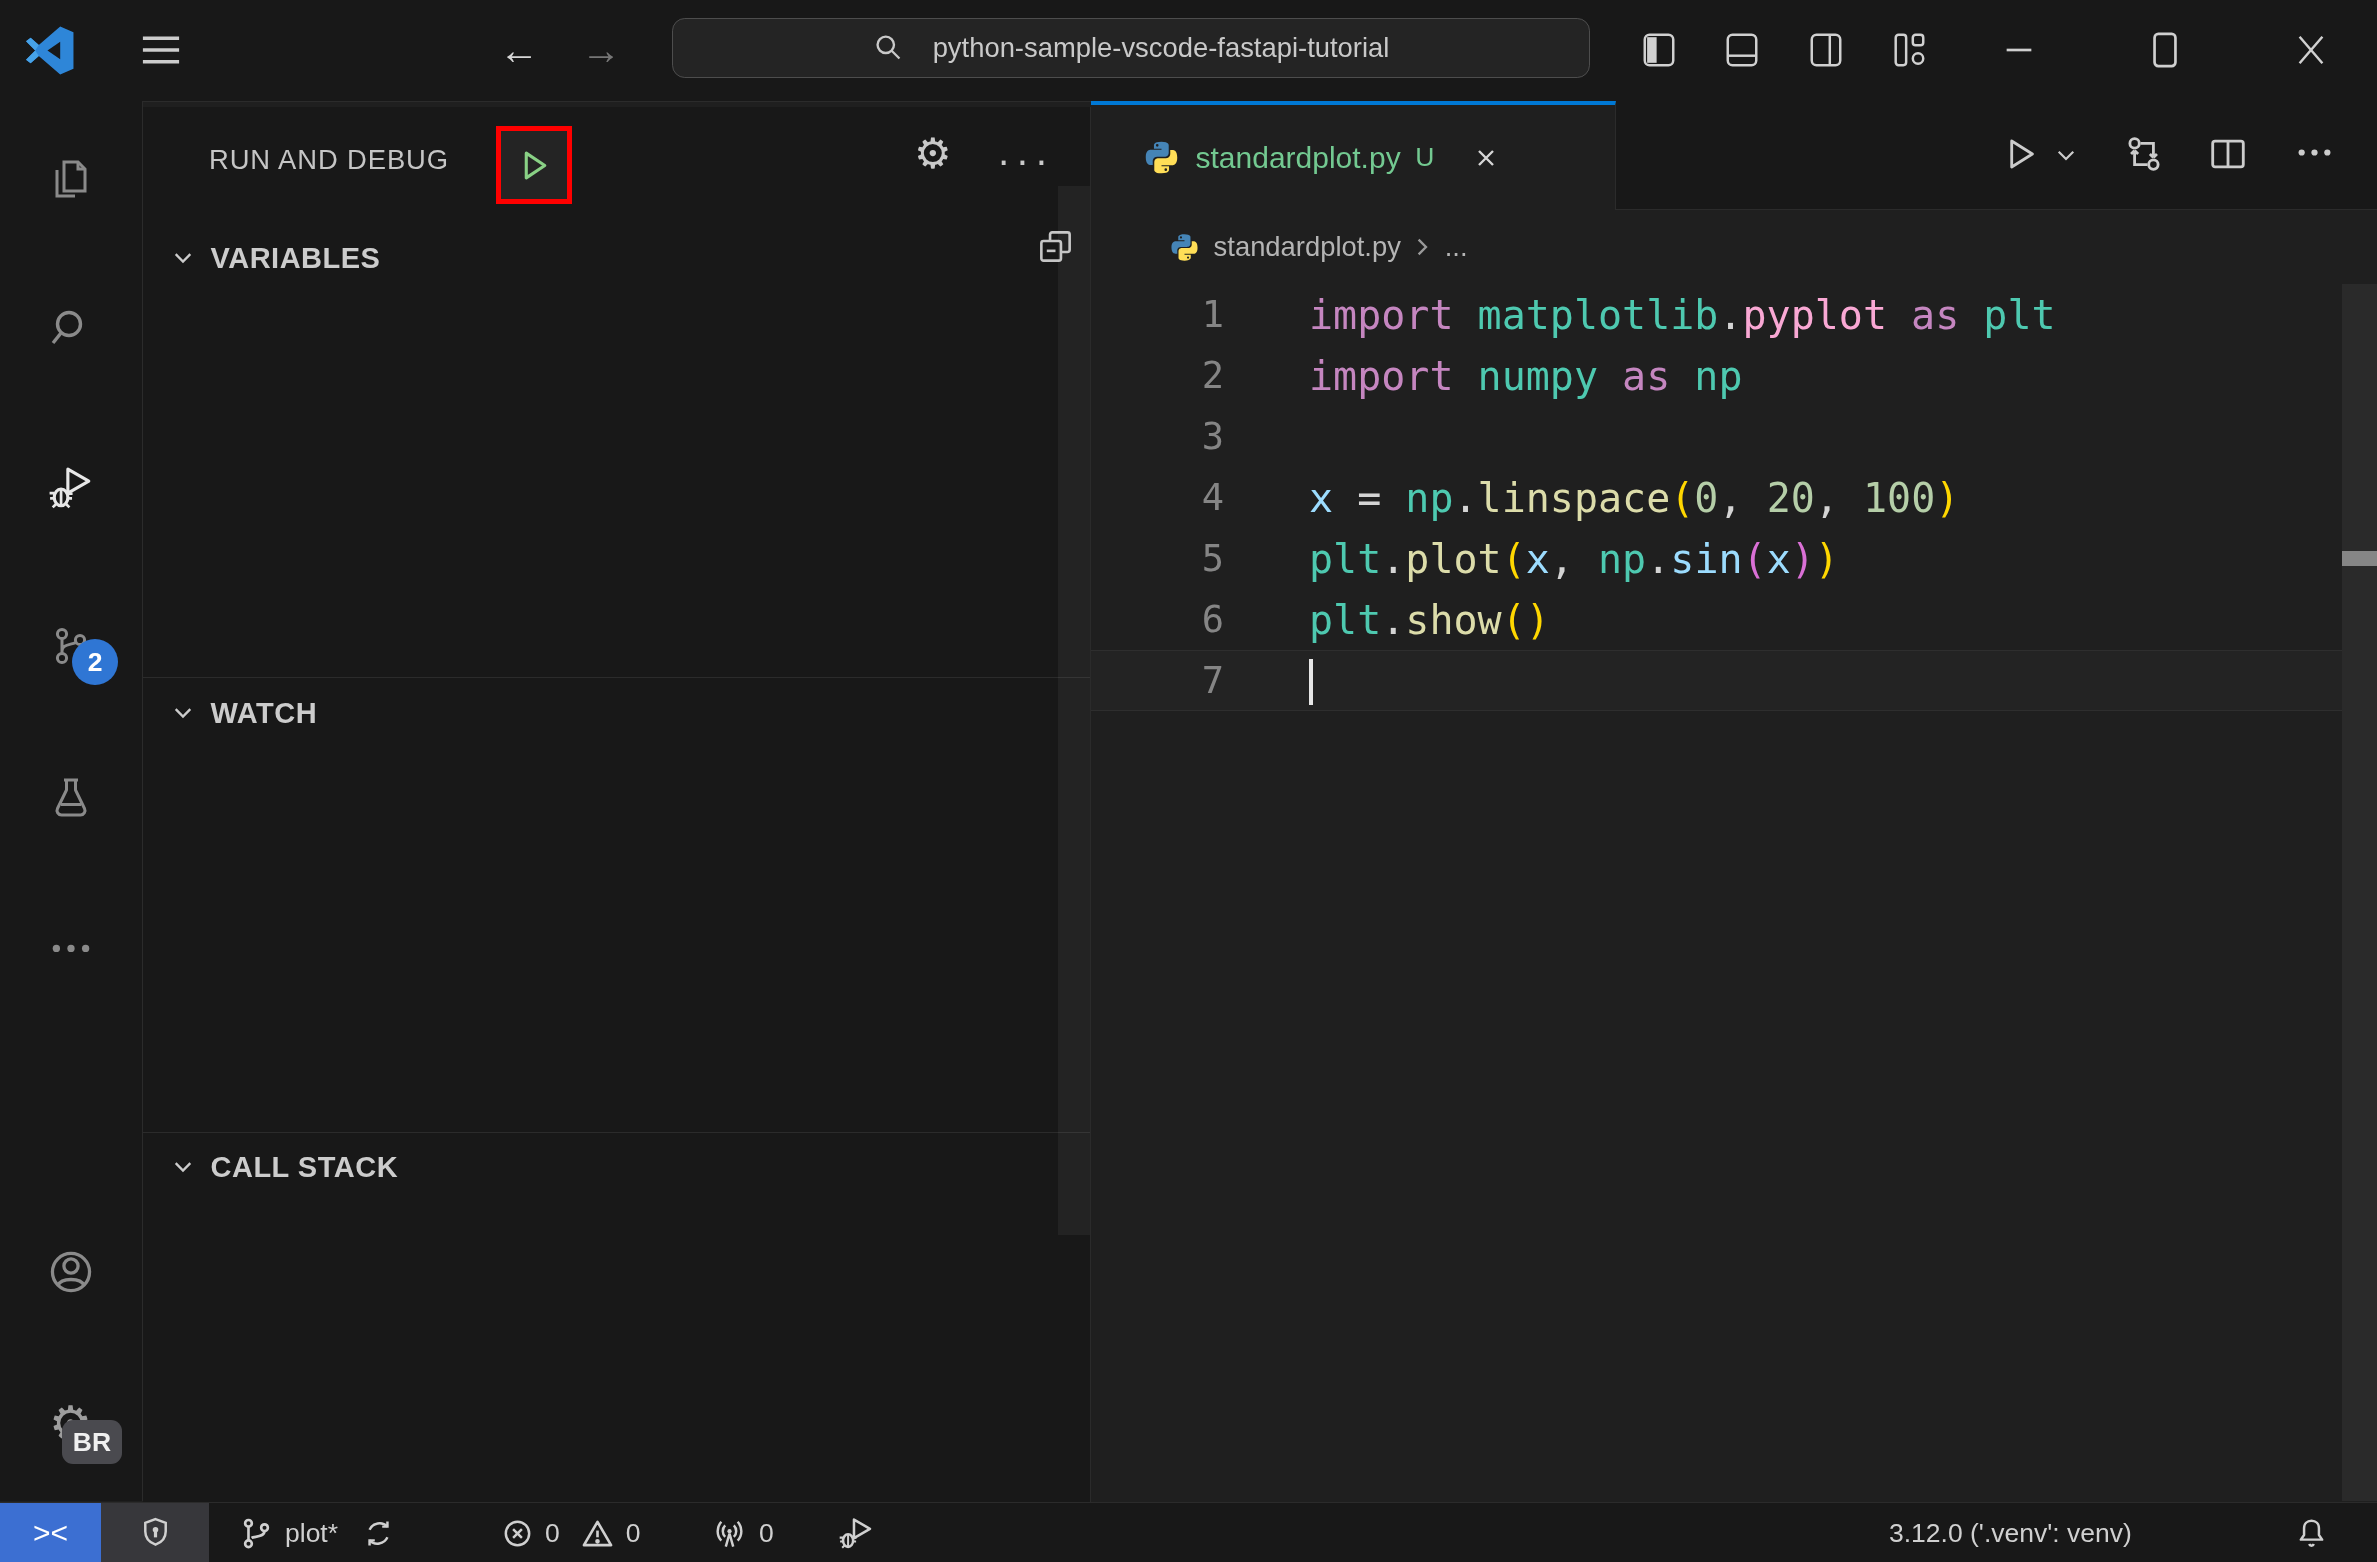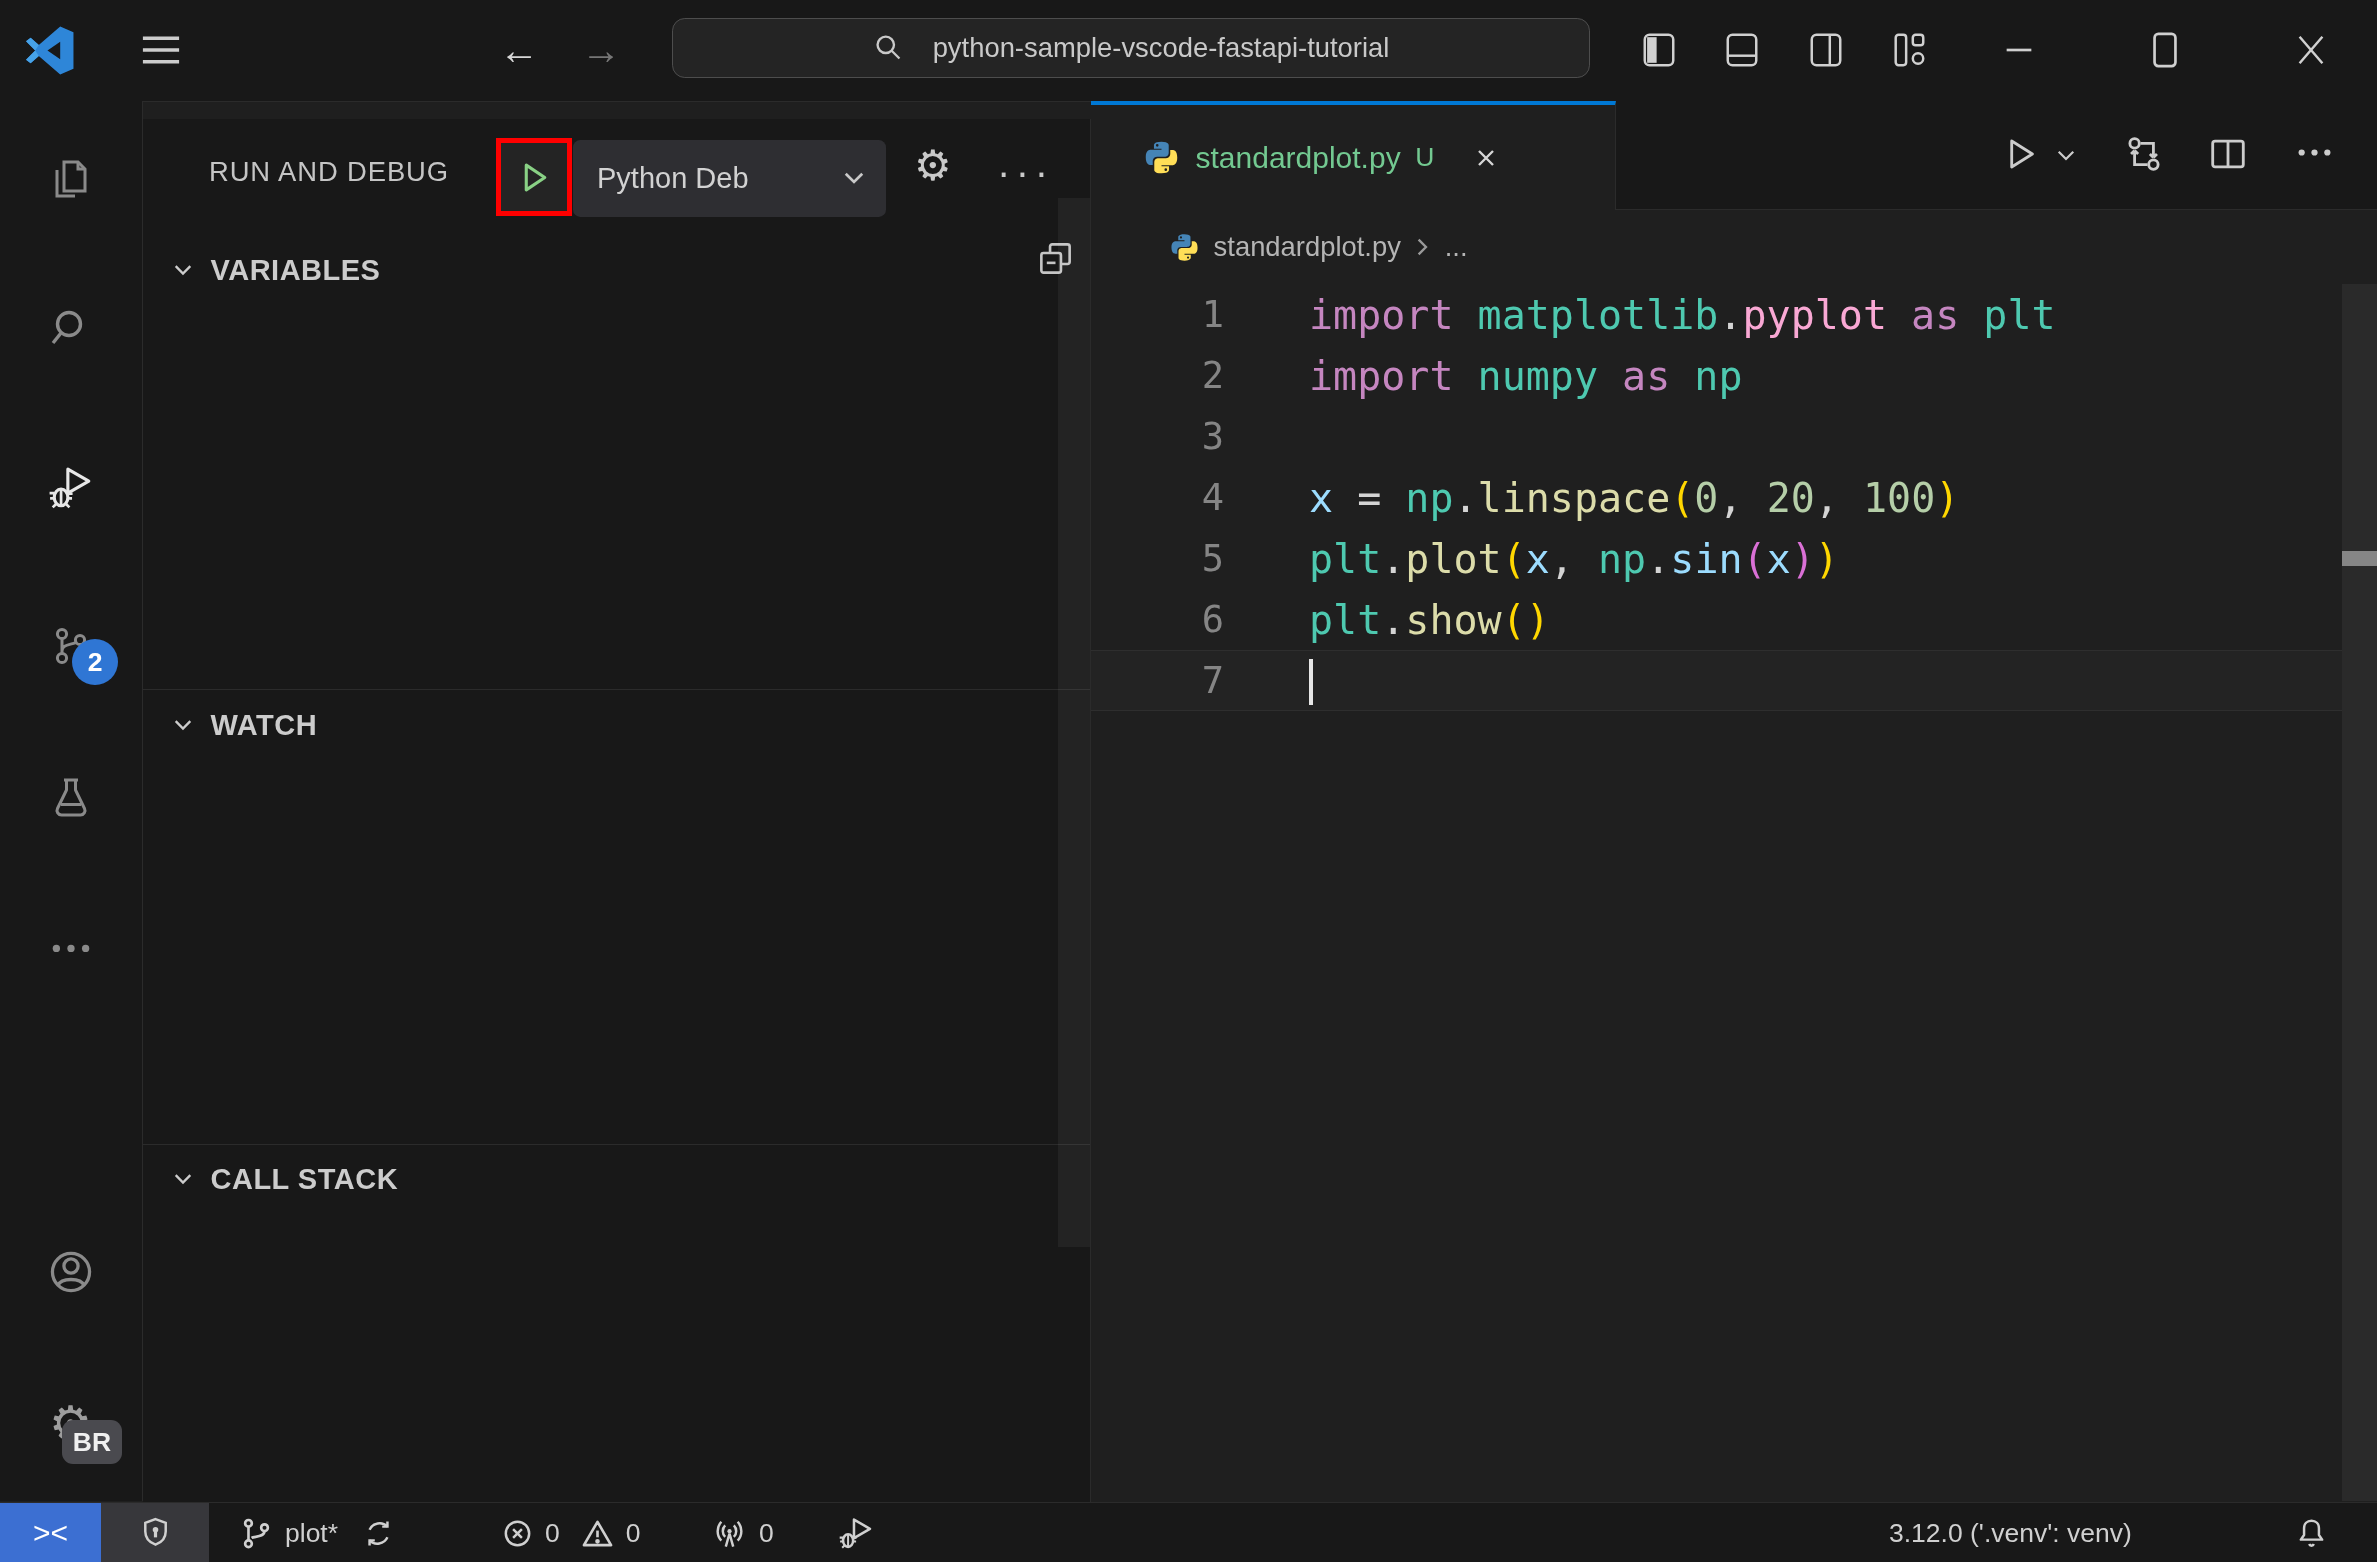--- a/index.html
+++ b/index.html
@@ -21,21 +21,21 @@
   
   .activitybar{position:absolute;left:0;top:101px;width:142px;height:1400px;background:#181818;border-right:0.9px solid #2b2b2b;}
   .ab-item{position:absolute;left:0;width:141px;height:101px;display:flex;align-items:center;justify-content:center;cursor:pointer;}
   .ab-badge{position:absolute;left:72px;top:538px;width:46px;height:46px;border-radius:23px;background:#2f76d4;
     color:#ffffff;font-size:26.5px;display:flex;align-items:center;justify-content:center;font-weight:600;}
   .profile-badge{position:absolute;left:62px;top:1319px;width:60px;height:44px;border-radius:11px;background:#4a4a4f;
     color:#f0f0f0;font-size:26.5px;font-weight:600;display:flex;align-items:center;justify-content:center;}
   .gear-glyph{font-size:48px;line-height:48px;color:#9d9d9d;font-family:"DejaVu Sans",sans-serif;}
 
   
-  .sidebar{position:absolute;left:143px;top:119px;width:948px;height:1400px;background:#181818;border-right:0.9px solid #2b2b2b;box-sizing:border-box;}
+  .sidebar{position:absolute;left:143px;top:107px;width:948px;height:1400px;background:#181818;border-right:0.9px solid #2b2b2b;box-sizing:border-box;}
   .sb-title{position:absolute;left:66px;top:37px;font-size:27.4px;letter-spacing:0.9px;color:#c5c5c5;white-space:nowrap;}
   .debug-start{position:absolute;left:353px;top:19px;width:66px;height:68px;border:5.5px solid #ff0000;background:#242424;
     display:flex;align-items:center;justify-content:center;cursor:pointer;}
   .debug-dd{position:absolute;left:430px;top:21px;width:313px;height:77px;background:#2e2e32;border-radius:7.3px;
     display:flex;align-items:center;padding:0 20px 0 24px;box-sizing:border-box;cursor:pointer;}
   .debug-dd .lbl{font-size:29px;color:#d2d2d2;flex:1;white-space:nowrap;overflow:hidden;}
   .gear2{font-size:42px;line-height:42px;color:#c9c9c9;font-family:"DejaVu Sans",sans-serif;position:absolute;left:771px;top:25.6px;cursor:pointer;}
   .dots3{font-size:40px;letter-spacing:5.5px;color:#c9c9c9;position:absolute;left:854px;top:31px;cursor:pointer;}
   .section-h{position:absolute;left:0;width:947px;height:60px;display:flex;align-items:center;cursor:pointer;}
   .section-h .chev{margin-left:29px;}
@@ -244,28 +244,20 @@
     <div class="sb-title">RUN AND DEBUG</div>
 
     <div class="debug-start">
       <span>
         <svg width="35" height="35" viewBox="0 0 34 34">
             <path d="M9 5 L27 17 L9 29 Z" fill="none" stroke="#89D185" stroke-width="3" stroke-linejoin="round"></path>
           </svg>
       </span>
     </div>
 
-    <div class="debug-dd">
-      <span class="lbl">Python Deb</span>
-      <span>
-        <svg width="24" height="16.5" viewBox="0 0 26 18">
-            <path d="M4 4 L13 13 L22 4" fill="none" stroke="#c9c9c9" stroke-width="3"></path>
-          </svg>
-      </span>
-    </div>
 
     <span class="gear2">⚙</span>
     <div class="dots3">···</div>
 
     <div class="section-h" style="top:121px">
       <span class="chev">
         <svg width="22" height="14.6" viewBox="0 0 24 16">
             <path d="M4 3.5 L12 11.5 L20 3.5" fill="none" stroke="#cccccc" stroke-width="2.6"></path>
           </svg>
       </span>

